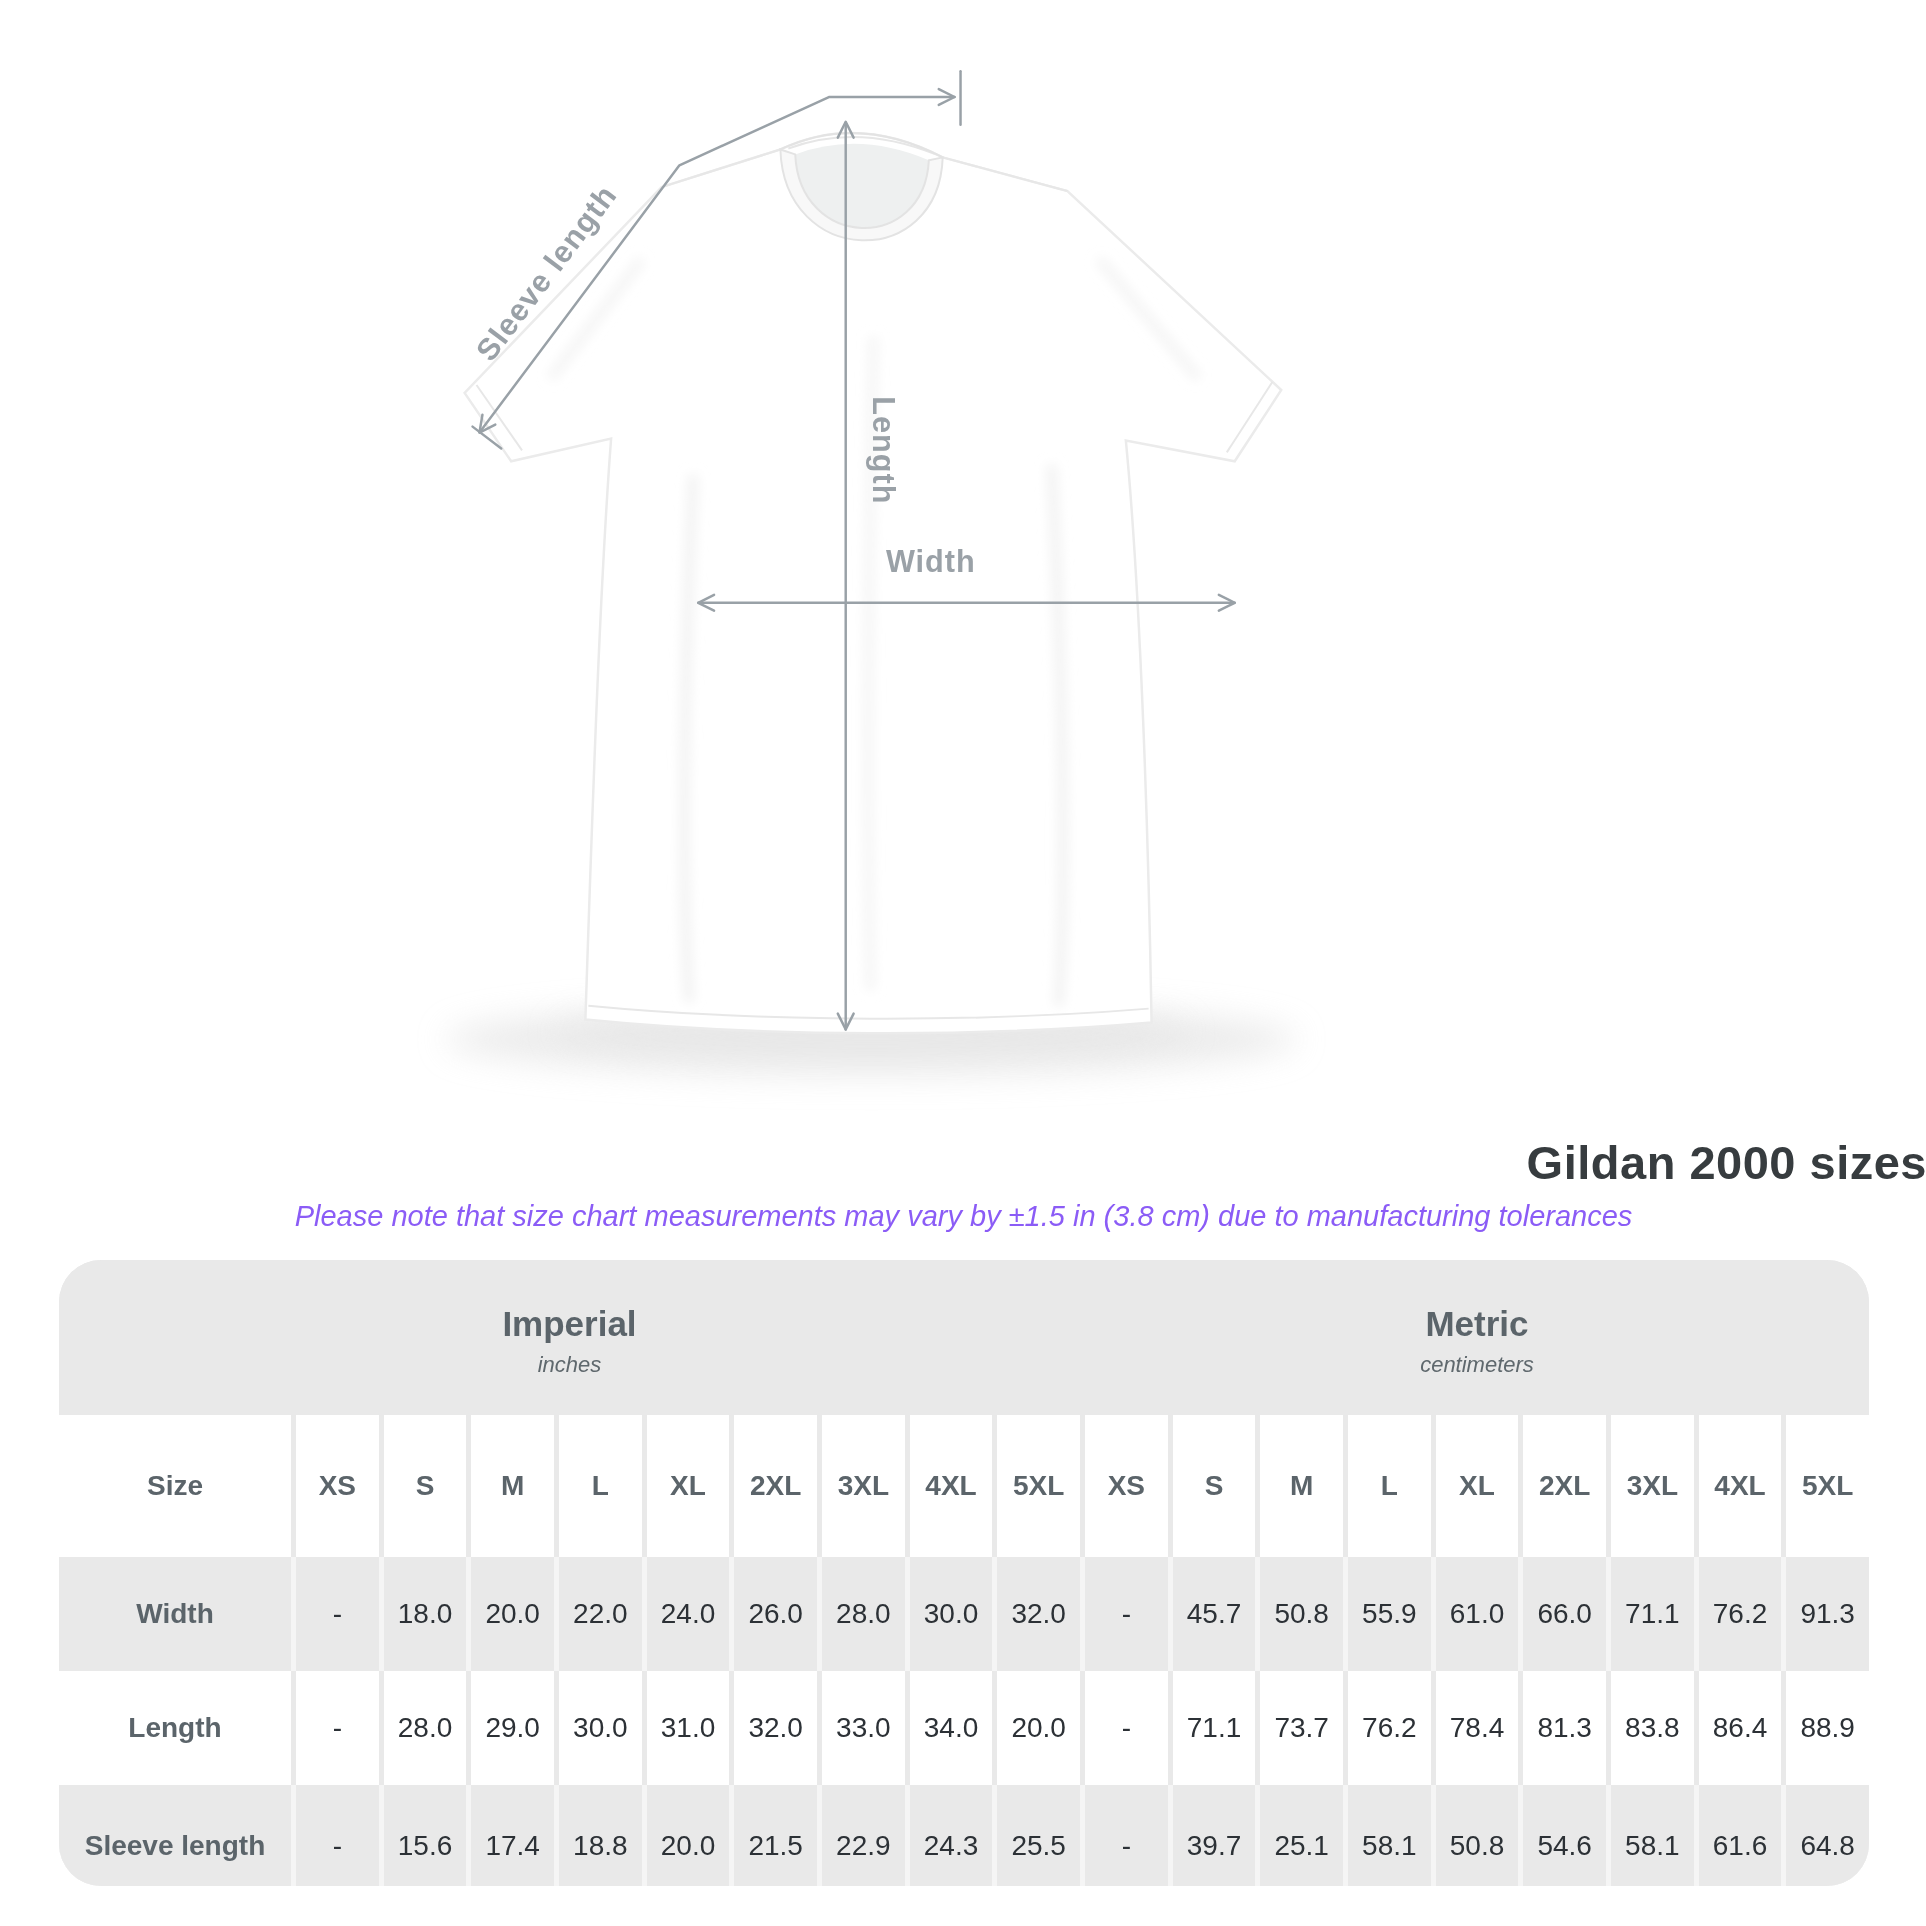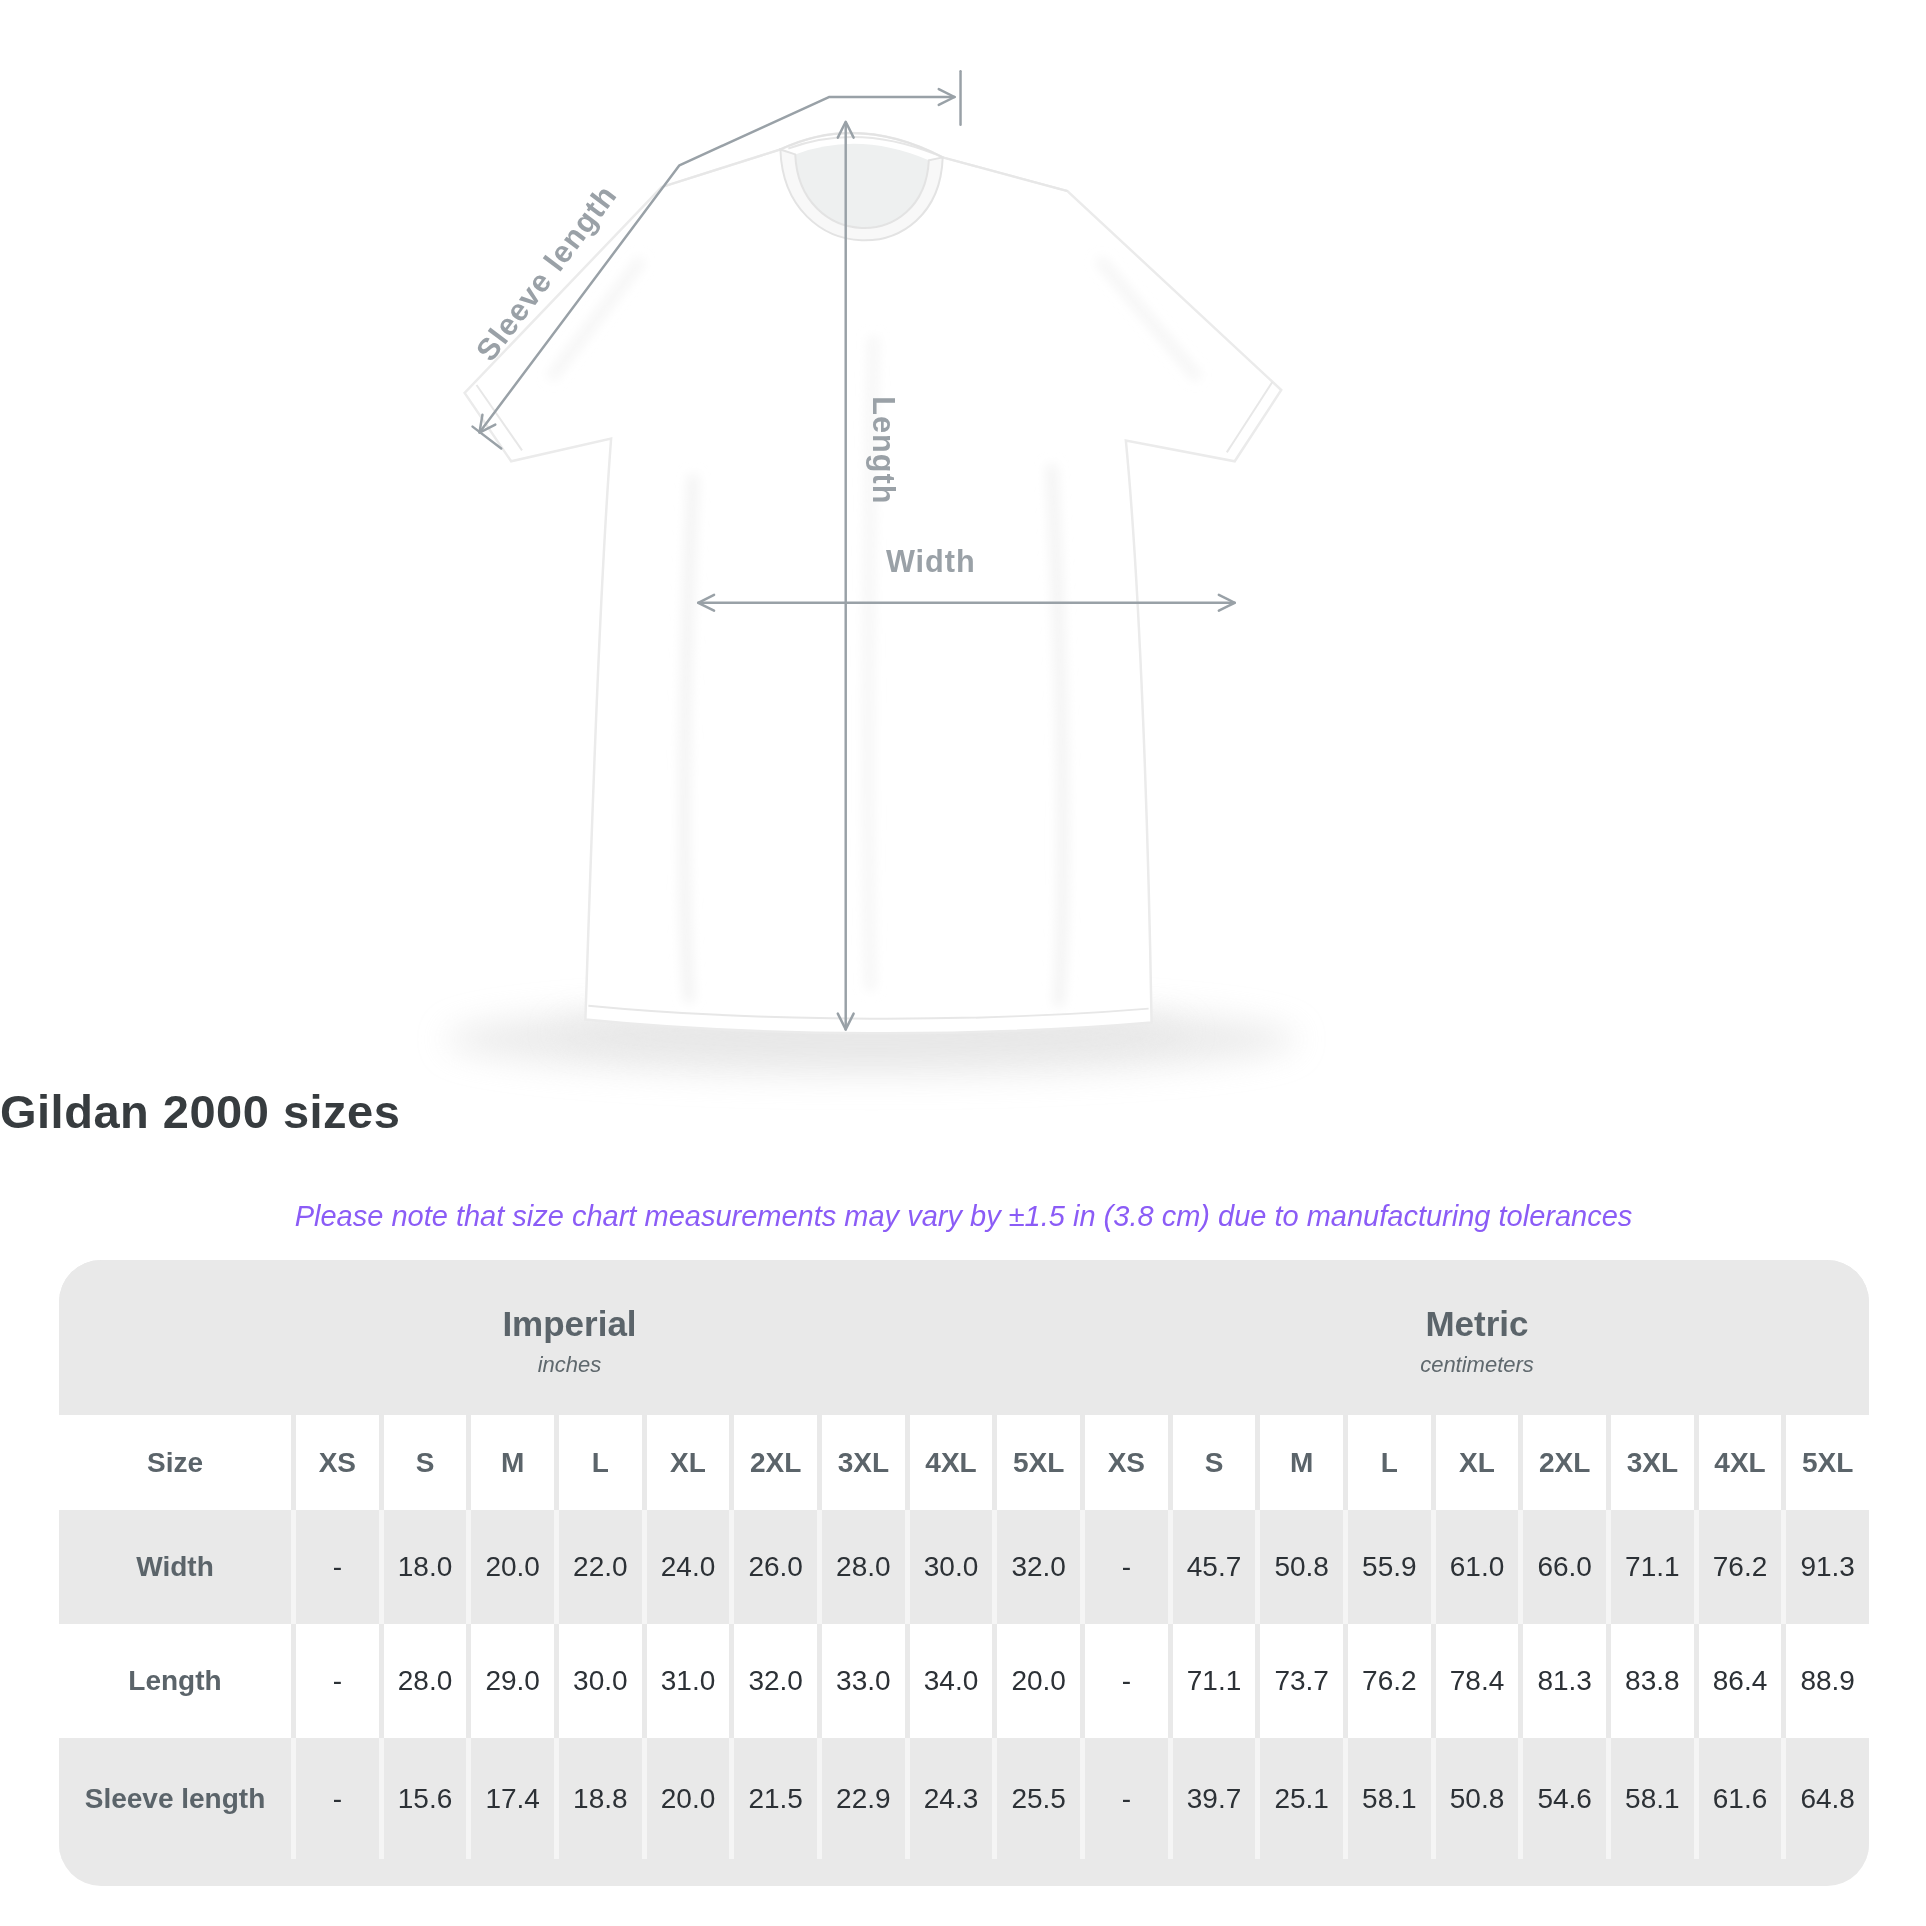--- a/index.html
+++ b/index.html
@@ -8,22 +8,22 @@
     font-family:"Liberation Sans","DejaVu Sans",sans-serif;
     -webkit-font-smoothing:antialiased;
   }
 
   
   .diagram{position:absolute;left:0;top:0;width:1927px;height:1168px;}
   .diagram svg{display:block;}
 
   
   .page-title{
-    position:absolute;left:0;top:1084px;width:100%;
-    text-align:left;font-size:47px;font-weight:bold;color:#373c3f;
+    position:absolute;left:0;top:1135px;width:100%;
+    text-align:right;font-size:47px;font-weight:bold;color:#373c3f;
     letter-spacing:0.5px;
   }
   .page-subtitle{
     position:absolute;left:0;top:1200px;width:100%;
     text-align:center;font-size:29px;font-style:italic;color:#8b5cf6;
   }
 
   
   .size-table{
     position:absolute;left:59px;top:1260px;width:1810px;height:626px;
@@ -39,21 +39,21 @@
   .unit-block.imperial{grid-column:1 / span 10;}
   .unit-block.metric{grid-column:11 / span 9;}
   .unit-name{font-size:35px;font-weight:bold;color:#5b646a;}
   .unit-sub{font-size:22px;font-style:italic;color:#5f686d;}
 
   .trow.white{background:#e9e9e9;}
   .trow.white .cell{background:#ffffff;}
   .trow.gray{background:#f5f5f5;}
   .trow.gray .cell{background:#e9e9e9;}
 
-  .trow.r-sizes{height:95px;}
+  .trow.r-sizes{height:142px;}
   .trow.r-width{height:114px;}
   .trow.r-length{height:114px;}
   .trow.r-sleeve{height:121px;}
 
   .cell{display:flex;align-items:center;justify-content:center;}
   .cell.head,.cell.label{font-size:28px;font-weight:bold;color:#5b646a;}
   .cell.num{font-size:28px;color:#2c3136;}
 
   
   .dim{stroke:#99a1a7;stroke-width:2.5;fill:none;stroke-linecap:round;stroke-linejoin:round;}

